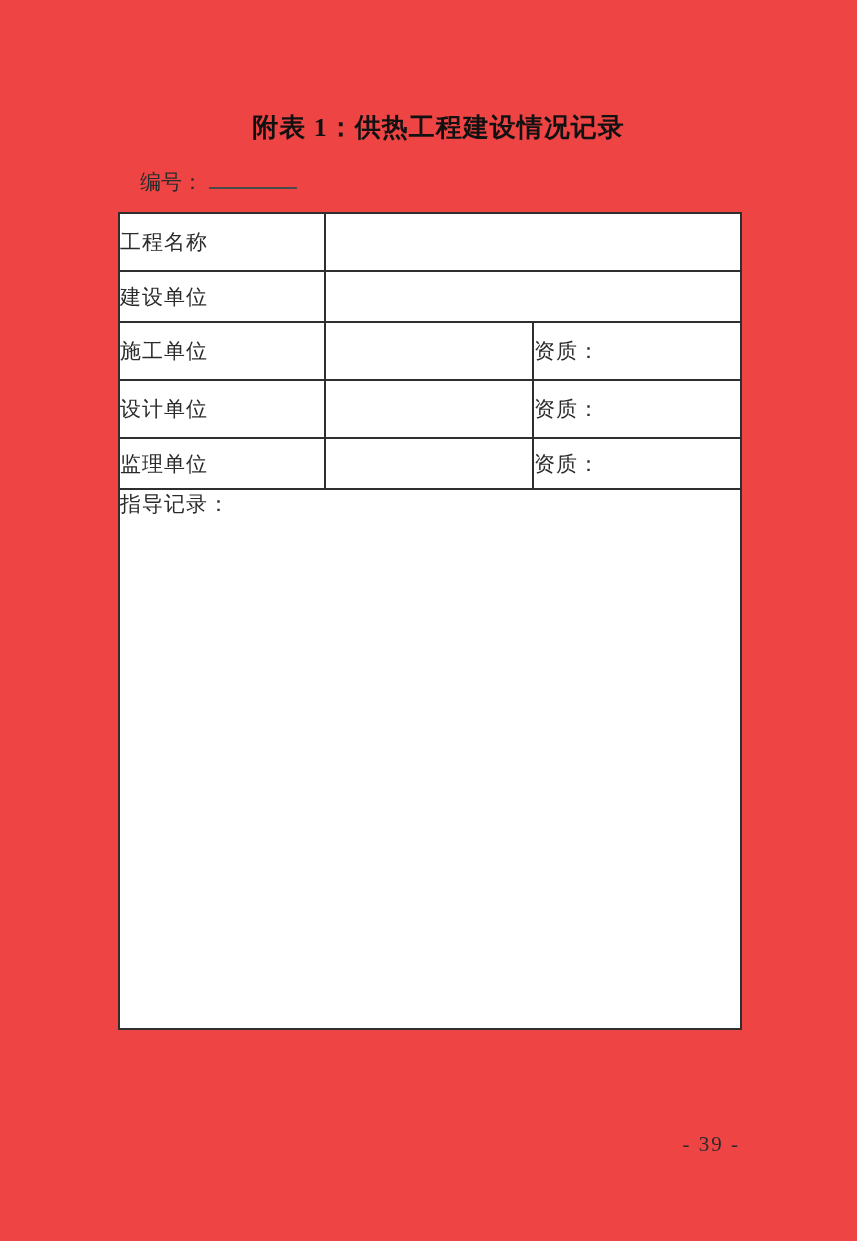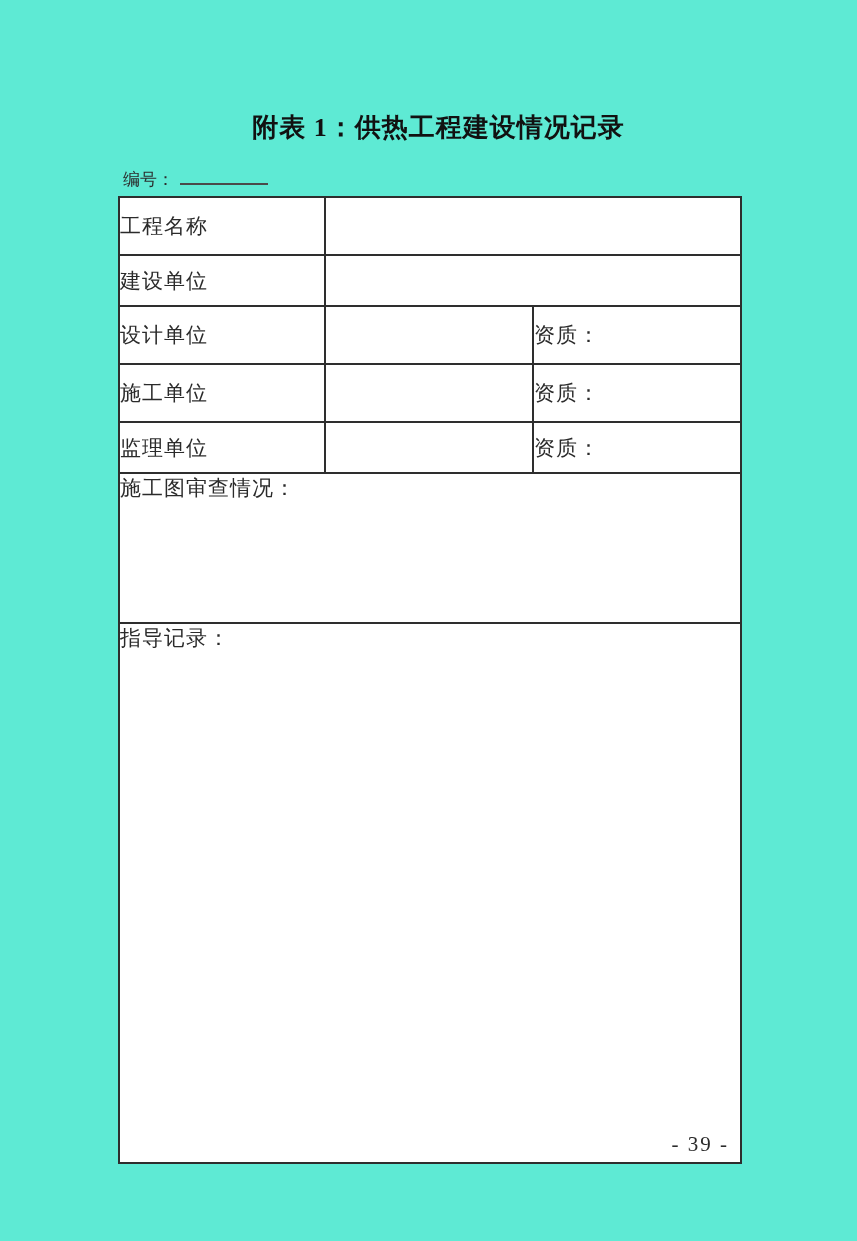--- a/index.html
+++ b/index.html
@@ -4,56 +4,56 @@
 <style>
   html, body {
     margin: 0;
     padding: 0;
     background: #ffffff;
   }
   .page {
     position: relative;
     width: 857px;
     height: 1241px;
-    background: #5eead4;
+    background: #ef4444;
     font-family: "Liberation Serif", "DejaVu Serif", serif;
     color: #262626;
     overflow: hidden;
   }
   .doc-title {
     position: absolute;
     top: 110px;
     left: 20px;
     width: 837px;
     text-align: center;
     font-size: 26px;
     font-weight: bold;
     color: #111111;
     letter-spacing: 1px;
     margin: 0;
   }
   .serial-line {
     position: absolute;
-    left: 123px;
+    left: 140px;
     top: 168px;
-    font-size: 17px;
+    font-size: 21px;
     color: #2b2b2b;
   }
   .serial-underline {
     display: inline-block;
     width: 88px;
     height: 1px;
     border-bottom: 2px solid #4a4a4a;
     vertical-align: baseline;
     margin-left: 6px;
   }
   table.form-table {
     position: absolute;
     left: 118px;
-    top: 196px;
+    top: 212px;
     width: 622px;
     border-collapse: collapse;
     table-layout: fixed;
   }
   table.form-table td {
     border: 2px solid #2e2e2e;
     font-size: 21px;
     color: #2b2b2b;
     padding: 0;
     background: #ffffff;
@@ -76,21 +76,21 @@
     padding: 14px 0 0 13px;
     letter-spacing: 1px;
   }
   tr.row-std-1 { height: 58px; }
   tr.row-std-2 { height: 51px; }
   tr.row-review { height: 150px; }
   tr.row-guidance { height: 540px; }
   .page-number {
     position: absolute;
     top: 1132px;
-    right: 128px;
+    right: 117px;
     font-size: 21px;
     color: #2b2b2b;
     letter-spacing: 2px;
   }
 </style>
 </head>
 <body>
 
 <div class="page">
 
@@ -109,36 +109,33 @@
     <tbody>
       <tr class="row-std-1">
         <td class="label-cell">工程名称</td>
         <td class="value-cell" colspan="2"></td>
       </tr>
       <tr class="row-std-2">
         <td class="label-cell">建设单位</td>
         <td class="value-cell" colspan="2"></td>
       </tr>
       <tr class="row-std-1">
-        <td class="label-cell">设计单位</td>
+        <td class="label-cell">施工单位</td>
         <td class="value-cell"></td>
         <td class="qual-cell">资质：</td>
       </tr>
       <tr class="row-std-1">
-        <td class="label-cell">施工单位</td>
+        <td class="label-cell">设计单位</td>
         <td class="value-cell"></td>
         <td class="qual-cell">资质：</td>
       </tr>
       <tr class="row-std-2">
         <td class="label-cell">监理单位</td>
         <td class="value-cell"></td>
         <td class="qual-cell">资质：</td>
-      </tr>
-      <tr class="row-review">
-        <td class="block-cell" colspan="3">施工图审查情况：</td>
       </tr>
       <tr class="row-guidance">
         <td class="block-cell" colspan="3">指导记录：</td>
       </tr>
     </tbody>
   </table>
 
   <div class="page-number">- 39 -</div>
 
 </div>

